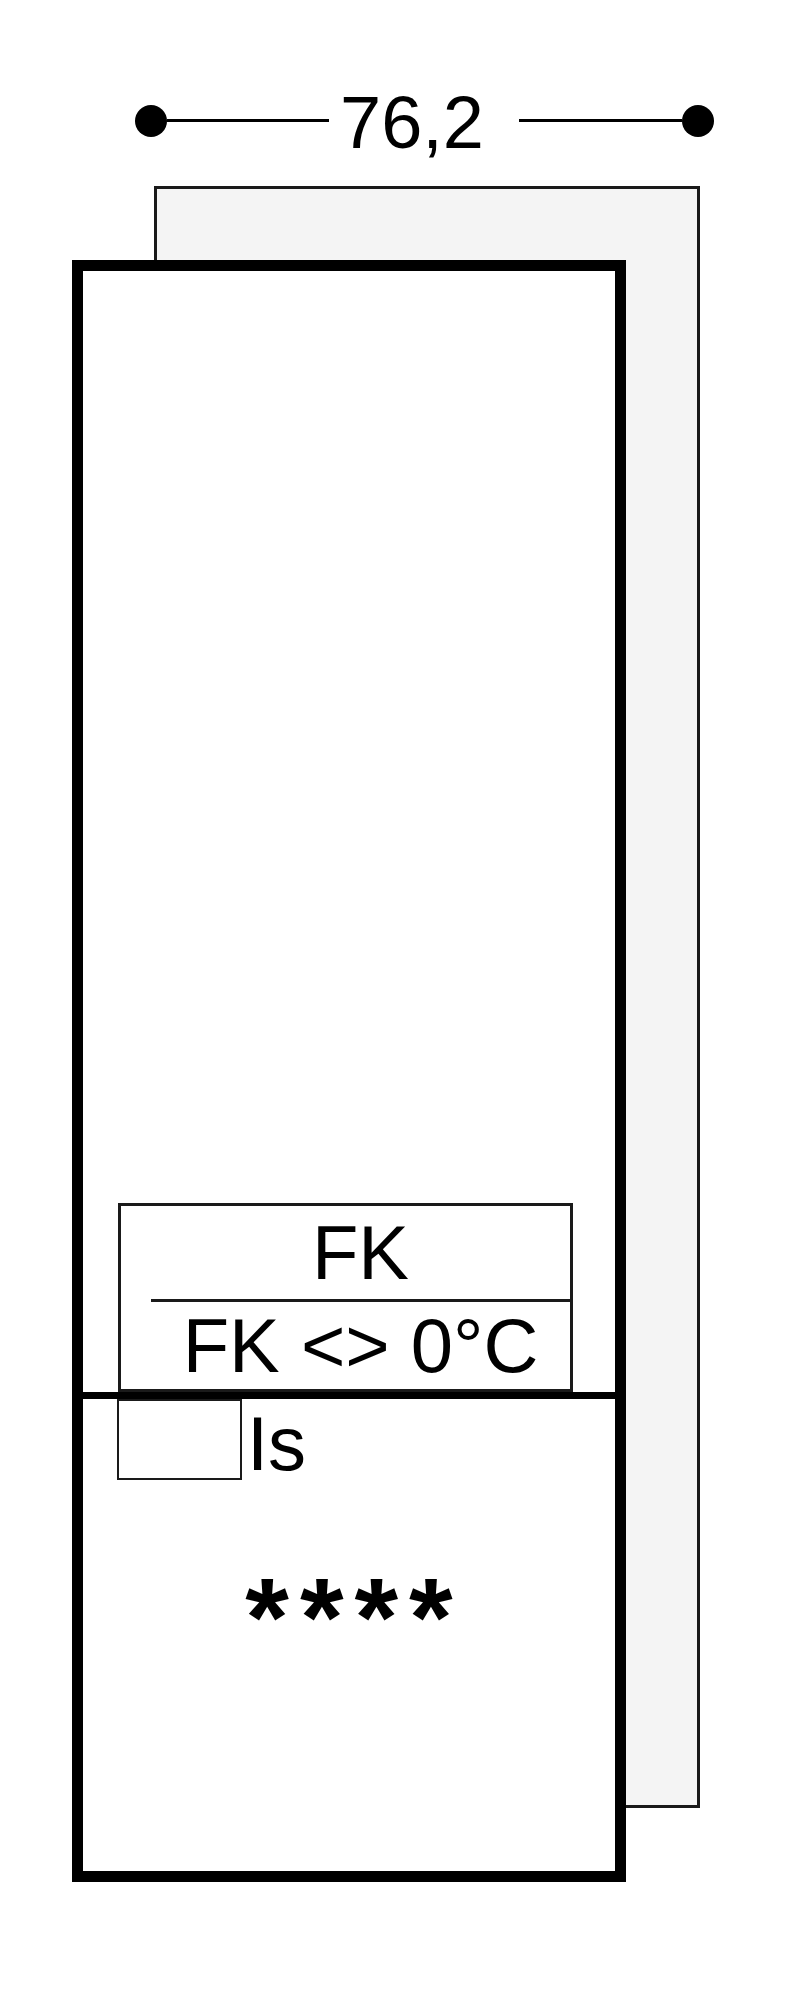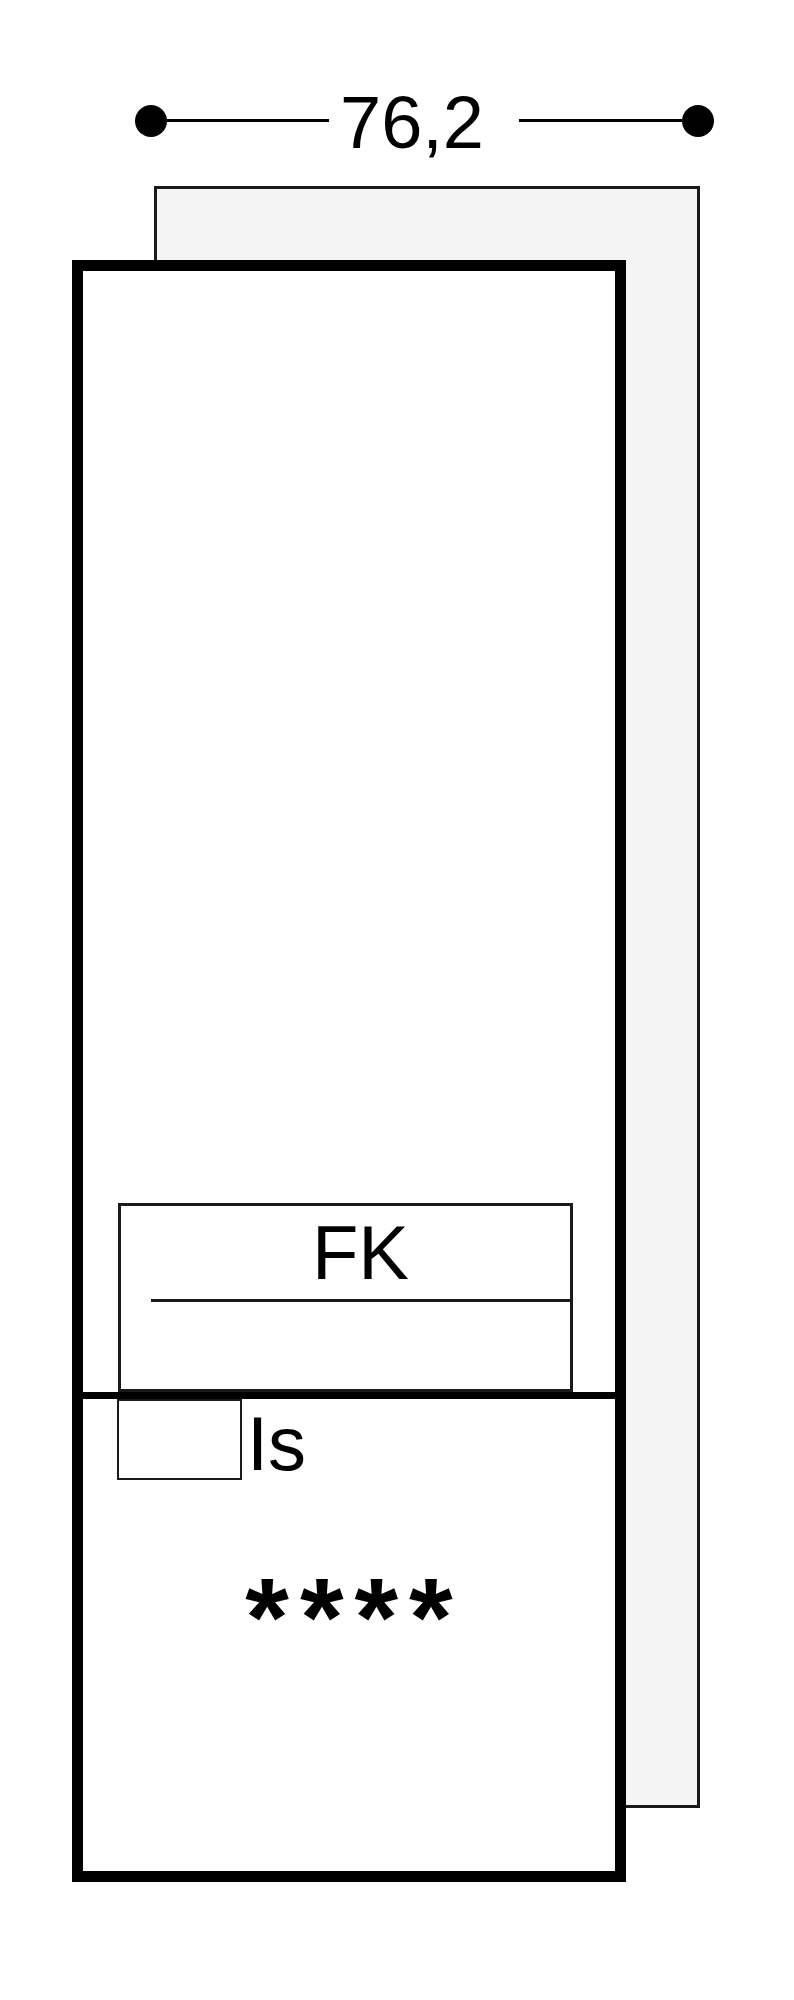--- a/index.html
+++ b/index.html
@@ -112,20 +112,21 @@
   <div class="abs dim-dot" style="left:682px;top:105px;"></div>
 
   <div class="abs rear-panel"></div>
 
   <div class="abs appliance"></div>
 
   <div class="abs divider"></div>
 
   <div class="abs label-group">
     <div class="label-row top">FK</div>
+    <div class="label-row bottom">FK &lt;&gt; 0°C</div>
   </div>
 
   <div class="abs ice-box"></div>
   <div class="abs ice-label">Is</div>
 
   <div class="abs star-rating">****</div>
 
 </div>
 
 </body></html>

